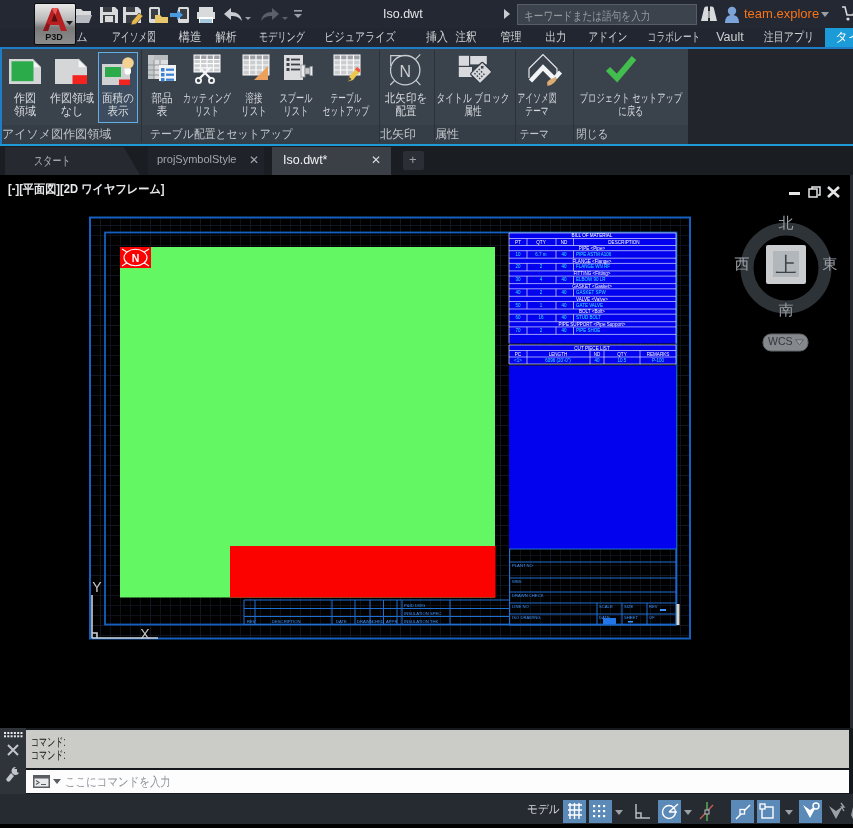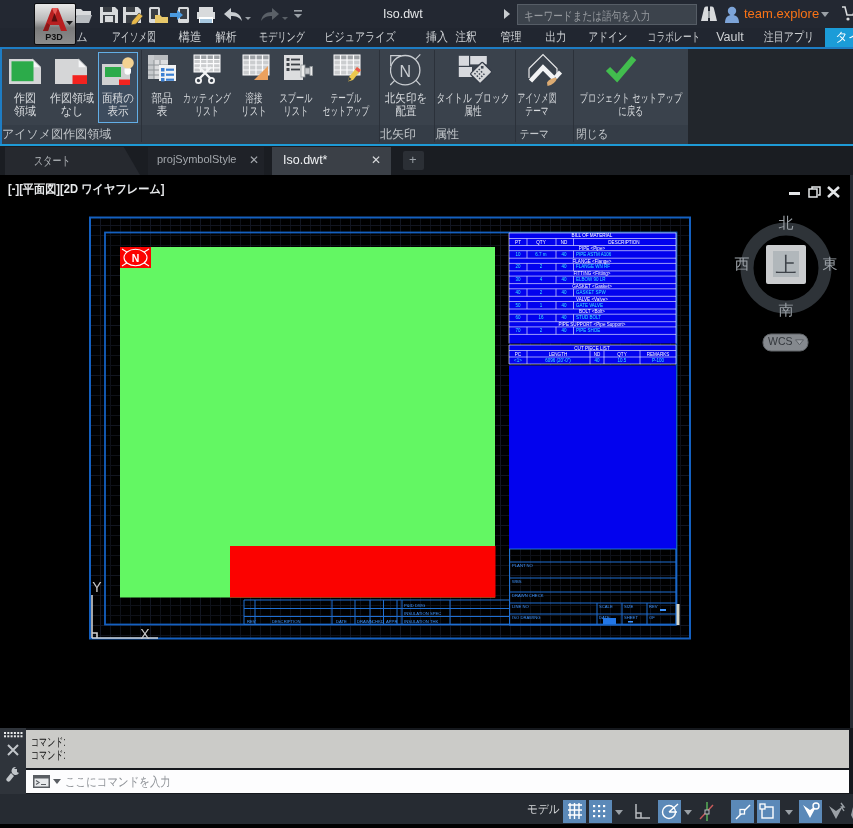--- a/index.html
+++ b/index.html
@@ -117,20 +117,21 @@
   </div>
   <div id="ribbon" class="abs">
     <div id="ribbonpanels">
       <div class="glabelbar" style="left:2px;width:686px;"></div>
       <div class="gsep" style="left:141px"></div>
       <div class="gsep" style="left:379px"></div>
       <div class="gsep" style="left:434px"></div>
       <div class="gsep" style="left:515px"></div>
       <div class="gsep" style="left:573px"></div>
       <div class="glabel" style="left:2px;width:139px;">アイソメ図作図領域</div>
+      <div class="glabel" style="left:142px;width:237px;"><span style="display:inline-block;transform:scaleX(0.9);">テーブル配置とセットアップ</span></div>
       <div class="glabel" style="left:380px;width:54px;">北矢印</div>
       <div class="glabel" style="left:435px;width:80px;">属性</div>
       <div class="glabel" style="left:516px;width:57px;"><span style="display:inline-block;transform:scaleX(0.8);">テーマ</span></div>
       <div class="glabel" style="left:574px;width:114px;"><span style="display:inline-block;transform:scaleX(0.88);">閉じる</span></div>
 
       <div class="abs" style="left:98px;top:5px;width:40px;height:71px;background:#3d4c5e;border:1.5px solid #62aee6;box-sizing:border-box;"></div>
 
       <svg class="ricon" style="left:9px" width="32" height="32" viewBox="0 0 32 32">
         <path d="M0,6 h23.6 l8.4,8.3 v16.7 h-32 z" fill="#d5d6d7"></path>
         <path d="M23.6,6 l8.4,8.3 h-8.4 z" fill="#f5f6f7"></path>

